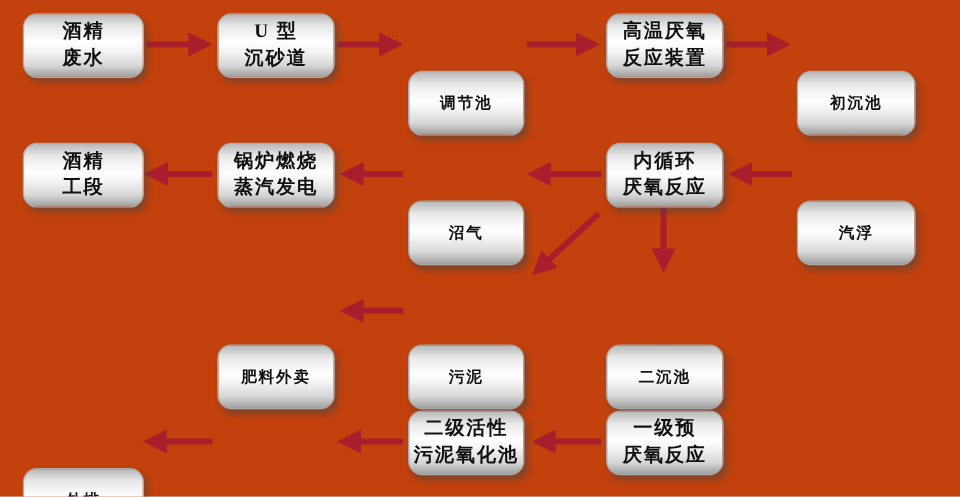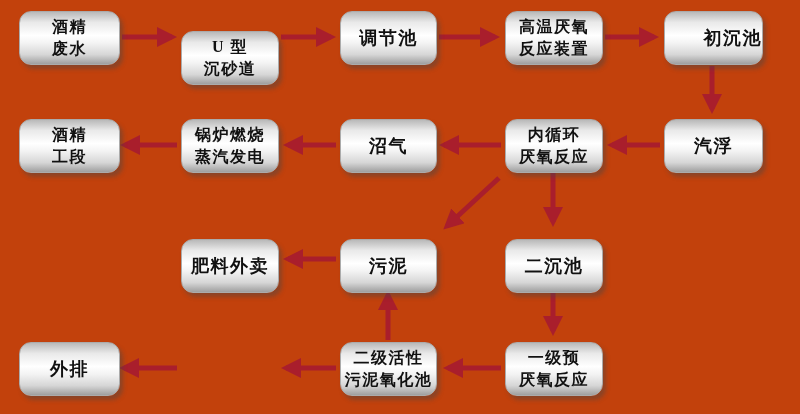--- a/index.html
+++ b/index.html
@@ -32,21 +32,21 @@
       #f3f3f3 60%, #d6d6d6 82%, #9f9f9f 100%);
     border: 1px solid #ababab;
     box-shadow: 3px 4px 4px rgba(70,70,70,0.45);
     color: #111111;
     font-weight: 700;
     font-size: 16px;
     line-height: 1.35;
     letter-spacing: 1.5px;
     white-space: pre-line;
   }
-  .node.single { font-size: 18px; }
+  .node.single { font-size: 13px; margin-top: 48px; }
   
   .colA { left: 19px;  width: 99px; }
   .colB { left: 181px; width: 96px; }
   .colC { left: 340px; width: 95px; }
   .colD { left: 505px; width: 96px; }
   .colE { left: 664px; width: 97px; }
   
   .row1 { top: 11px; }
   .row2 { top: 119px; }
   .row3 { top: 239px; }
@@ -86,26 +86,26 @@
 
     <line x1="553" y1="287" x2="553" y2="331" marker-end="url(#ah)"></line>
 
     <line x1="501" y1="368" x2="448" y2="368" marker-end="url(#ah)"></line>
     <line x1="336" y1="368" x2="286" y2="368" marker-end="url(#ah)"></line>
     <line x1="177" y1="368" x2="124" y2="368" marker-end="url(#ah)"></line>
   </svg>
 
   <div class="node colA row1" style="color: rgb(17, 17, 17);"><span>酒精
 废水</span></div>
-  <div class="node colB row1" style="color: rgb(17, 17, 17); margin-top: 20px;"><span>U 型
+  <div class="node colB row1" style="color: rgb(17, 17, 17);"><span>U 型
 沉砂道</span></div>
   <div class="node colC row1 single" style="color: rgb(17, 17, 17);"><span>调节池</span></div>
   <div class="node colD row1" style="color: rgb(17, 17, 17);"><span>高温厌氧
 反应装置</span></div>
-  <div class="node colE row1 single" style="color: rgb(17, 17, 17); justify-content: flex-end;"><span>初沉池</span></div>
+  <div class="node colE row1 single" style="color: rgb(17, 17, 17);"><span>初沉池</span></div>
 
   <div class="node colA row2" style="color: rgb(17, 17, 17);"><span>酒精
 工段</span></div>
   <div class="node colB row2" style="color: rgb(17, 17, 17);"><span>锅炉燃烧
 蒸汽发电</span></div>
   <div class="node colC row2 single" style="color: rgb(17, 17, 17);"><span>沼气</span></div>
   <div class="node colD row2" style="color: rgb(17, 17, 17);"><span>内循环
 厌氧反应</span></div>
   <div class="node colE row2 single" style="color: rgb(17, 17, 17); text-align: right;"><span>汽浮</span></div>
 

